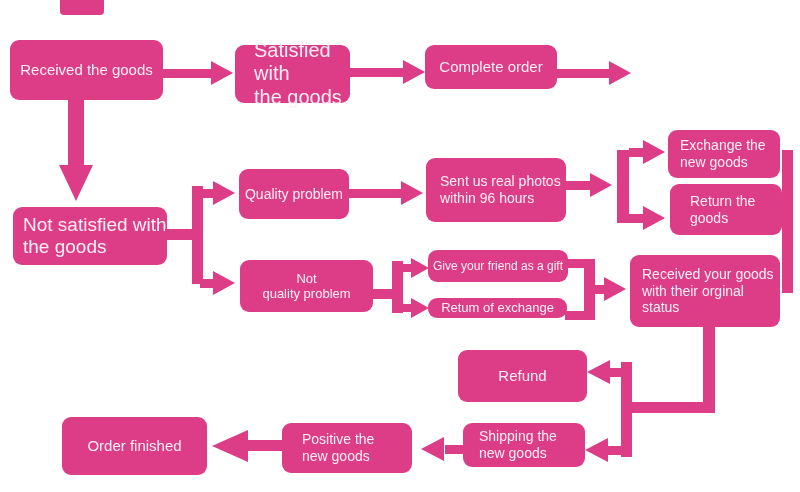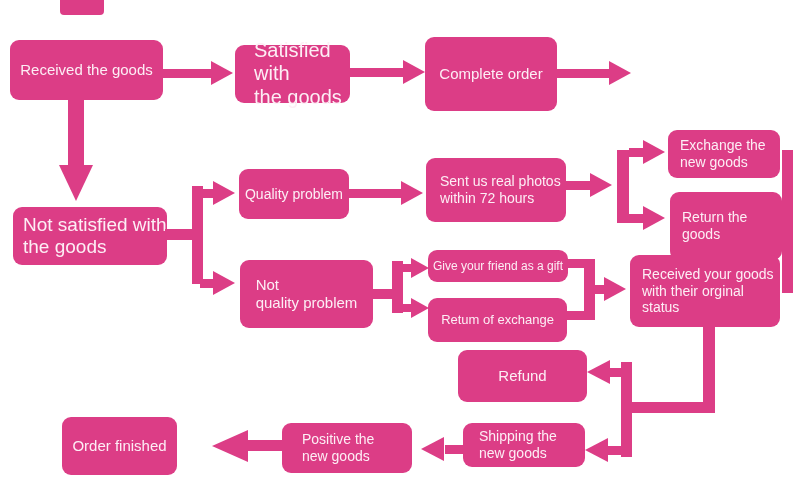--- a/index.html
+++ b/index.html
@@ -16,42 +16,42 @@
     position: absolute;
     background: var(--accent);
     color: var(--txt);
     border-radius: 9px;
     display: flex;
     align-items: center;
     white-space: pre-line;
     line-height: 1.18;
     font-size: 14px;
   }
-  .node.center { justify-content: center; text-align: left; }
+  .node.center { justify-content: center; text-align: center; }
   .node.left   { justify-content: flex-start; text-align: left; }
 
   
   .n-partial    { left:60px;  top:0px;    width:44px;  height:15px; border-radius:0 0 4px 4px; }
   .n-received   { left:10px;  top:40px;   width:153px; height:60px; font-size:15px; }
   .n-satisfied  { left:235px; top:45px;   width:115px; height:58px; padding-left:19px; font-size:20px; }
-  .n-complete   { left:425px; top:37px;   width:132px; height:74px; font-size:15px; }
+  .n-complete   { left:425px; top:45px;   width:132px; height:44px; font-size:15px; }
   .n-positive   { left:633px; top:43px;   width:148px; height:59px; padding-left:12px; }
   .n-notsat     { left:13px;  top:207px;  width:154px; height:58px; padding-left:10px; font-size:19px; }
   .n-quality    { left:239px; top:169px;  width:110px; height:50px; }
   .n-sent       { left:426px; top:158px;  width:140px; height:64px; padding-left:14px; }
   .n-exchange   { left:668px; top:130px;  width:112px; height:48px; padding-left:12px; }
-  .n-returng    { left:670px; top:192px;  width:112px; height:68px; padding-left:12px; }
-  .n-notqual    { left:240px; top:260px;  width:133px; height:68px; font-size:15px; }
+  .n-returng    { left:670px; top:184px;  width:112px; height:51px; padding-left:20px; }
+  .n-notqual    { left:240px; top:260px;  width:133px; height:52px; font-size:13px; }
   .n-gift       { left:428px; top:250px;  width:140px; height:32px; font-size:12px; }
-  .n-retum      { left:428px; top:298px;  width:139px; height:44px; font-size:13px; }
+  .n-retum      { left:428px; top:298px;  width:139px; height:20px; font-size:13px; }
   .n-recorig    { left:630px; top:255px;  width:150px; height:72px; padding-left:12px; }
   .n-refund     { left:458px; top:350px;  width:129px; height:52px; font-size:15px; }
   .n-shipping   { left:463px; top:423px;  width:122px; height:44px; padding-left:16px; }
   .n-recived    { left:282px; top:423px;  width:130px; height:50px; padding-left:20px; }
-  .n-finished   { left:62px;  top:417px;  width:115px; height:58px; font-size:15px; }
+  .n-finished   { left:62px;  top:417px;  width:145px; height:58px; font-size:15px; }
 
   
   .seg { position:absolute; background: var(--accent); }
 
   
   .ah { position:absolute; width:0; height:0; }
   .ah-r { border-top:12px solid transparent; border-bottom:12px solid transparent; border-left:22px solid var(--accent); }
   .ah-l { border-top:12px solid transparent; border-bottom:12px solid transparent; border-right:23px solid var(--accent); }
   .ah-l-big { border-top:16px solid transparent; border-bottom:16px solid transparent; border-right:36px solid var(--accent); }
   .ah-d { border-left:17px solid transparent; border-right:17px solid transparent; border-top:36px solid var(--accent); }
@@ -64,21 +64,21 @@
 
   <div class="node n-partial"></div>
   <div class="node center n-received">Received the goods</div>
   <div class="node left   n-satisfied">Satisfied with
 the goods</div>
   <div class="node center n-complete">Complete order</div>
   <div class="node left   n-notsat">Not satisfied with
 the goods</div>
   <div class="node center n-quality">Quality problem</div>
   <div class="node left   n-sent">Sent us real photos
-within 72 hours</div>
+within 96 hours</div>
   <div class="node left   n-exchange">Exchange the
 new goods</div>
   <div class="node left   n-returng">Return the
 goods</div>
   <div class="node center n-notqual">Not
 quality problem</div>
   <div class="node center n-gift">Give your friend as a gift</div>
   <div class="node center n-retum">Retum of exchange</div>
   <div class="node center n-refund">Refund</div>
   <div class="node left   n-recorig">Received your goods

